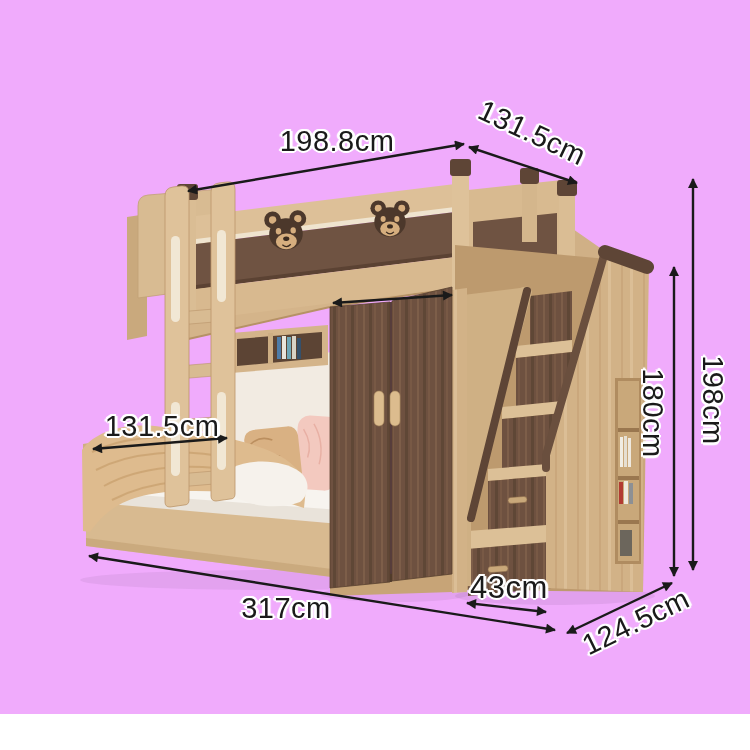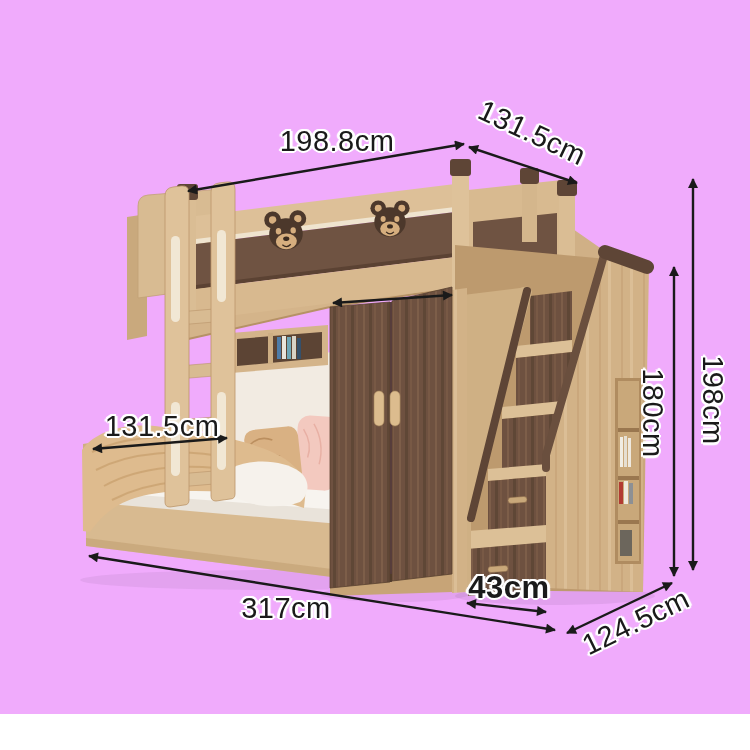--- a/index.html
+++ b/index.html
@@ -213,19 +213,19 @@
     <line x1="89" y1="556" x2="555" y2="630" marker-start="url(#arrow)" marker-end="url(#arrow)"></line>
     <line x1="567" y1="633" x2="672" y2="583" marker-start="url(#arrow)" marker-end="url(#arrow)"></line>
     <line x1="693" y1="179" x2="693" y2="570" marker-start="url(#arrow)" marker-end="url(#arrow)"></line>
     <line x1="674" y1="267" x2="674" y2="576" marker-start="url(#arrow)" marker-end="url(#arrow)"></line>
   </g>
 </svg>
 
 <div class="dim" style="left:337px;top:141px;">198.8cm</div>
 <div class="dim" style="left:532px;top:133px;transform:translate(-50%,-50%) rotate(25deg);">131.5cm</div>
 <div class="dim" style="left:162px;top:426px;">131.5cm</div>
-<div class="dim" style="left:509px;top:587px;font-size:31px;font-weight:bold;">43cm</div>
+<div class="dim" style="left:509px;top:587px;font-size:31px;">43cm</div>
 <div class="dim" style="left:286px;top:608px;">317cm</div>
 <div class="dim" style="left:636px;top:622px;transform:translate(-50%,-50%) rotate(-26deg);">124.5cm</div>
 <div class="dim" style="left:712px;top:400px;transform:translate(-50%,-50%) rotate(90deg);">198cm</div>
 <div class="dim" style="left:652px;top:413px;transform:translate(-50%,-50%) rotate(90deg);">180cm</div>
 
 </div>
 
 </body></html>

